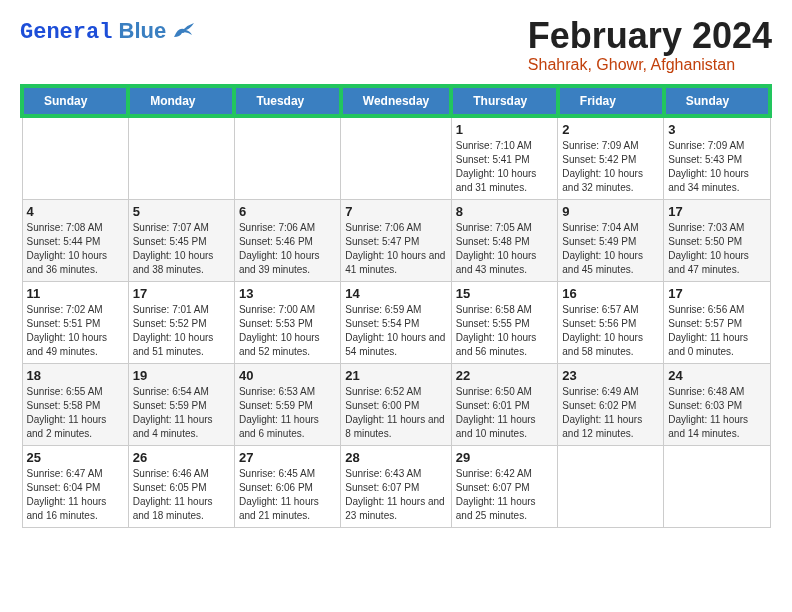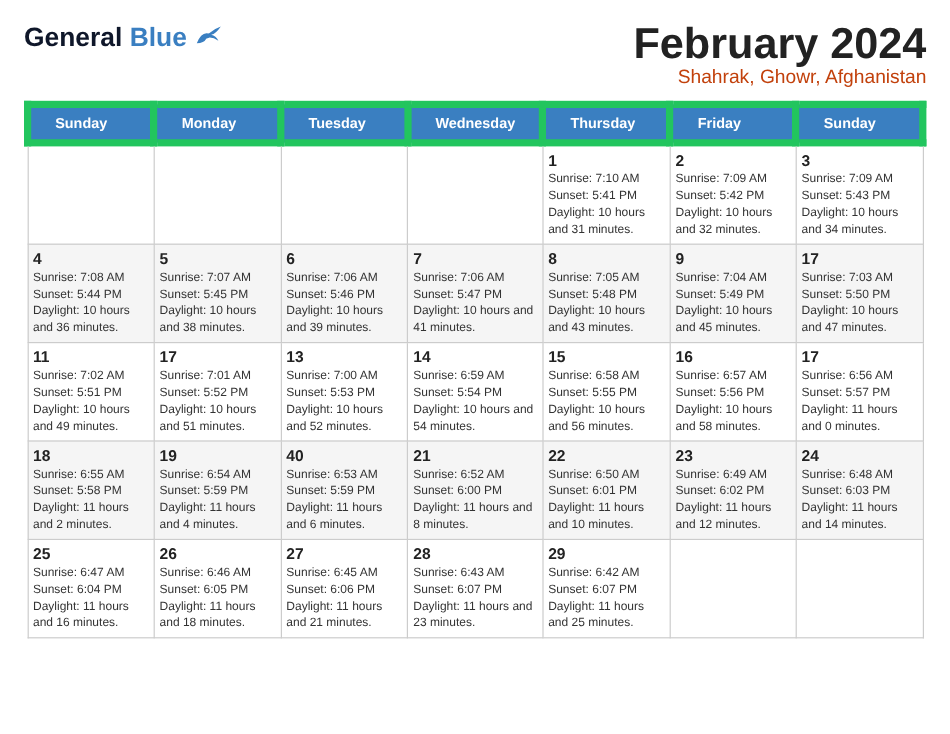--- a/index.html
+++ b/index.html
@@ -16,21 +16,21 @@
       align-items: flex-start;
       margin-bottom: 10px;
     }
     .logo {
       display: flex;
       flex-direction: column;
       align-items: flex-start;
       margin-top: 4px;
     }
     .title-block {
-      text-align: right;
+      text-align: left;
     }
     .title-block h1 {
       font-size: 36px;
       font-weight: bold;
       color: #222;
       line-height: 1.1;
     }
     .title-block h2 {
       font-size: 16px;
       font-weight: normal;
@@ -41,21 +41,21 @@
       border-collapse: collapse;
       font-size: 11px;
     }
     thead tr th {
       background-color: #3a7fc1;
       color: #fff;
       padding: 6px 20px;
       text-align: left;
       font-size: 12px;
       font-weight: bold;
-      border: 6px solid #22c55e;
+      border: 4px solid #22c55e;
     }
     tbody tr td {
       vertical-align: top;
       border: 1px solid #ccc;
       padding: 4px 4px;
       min-height: 80px;
       height: 80px;
       background: #fff;
       width: calc(100% / 7);
     }
@@ -81,21 +81,21 @@
       background: #f9f9f9;
     }
   </style>
 </head>
 <body>
 
 <div class="header">
   <div class="logo">
     <div style="display:flex;align-items:center;gap:2px;">
       <div style="font-size:22px;font-weight:bold;line-height:1;">
-        <span style="color:#0f172a;">General</span>
+        <span style="color:#1d4ed8;font-family:Liberation Mono, monospace;">General</span>
         <span style="color:#3a7fc1;margin-top:20px;">Blue</span>
       </div>
       <svg width="28" height="22" viewBox="0 0 28 22" style="margin-left:2px;margin-top:-4px;">
         <path d="M4 18 Q8 8 14 10 Q18 6 24 4 Q20 10 16 11 Q20 12 22 16 Q16 12 12 14 Q10 18 4 18Z" fill="#3a7fc1"></path>
         <path d="M14 10 Q16 14 12 14" fill="#3a7fc1"></path>
       </svg>
     </div>
   </div>
   <div class="title-block">
     <h1>February 2024</h1>

